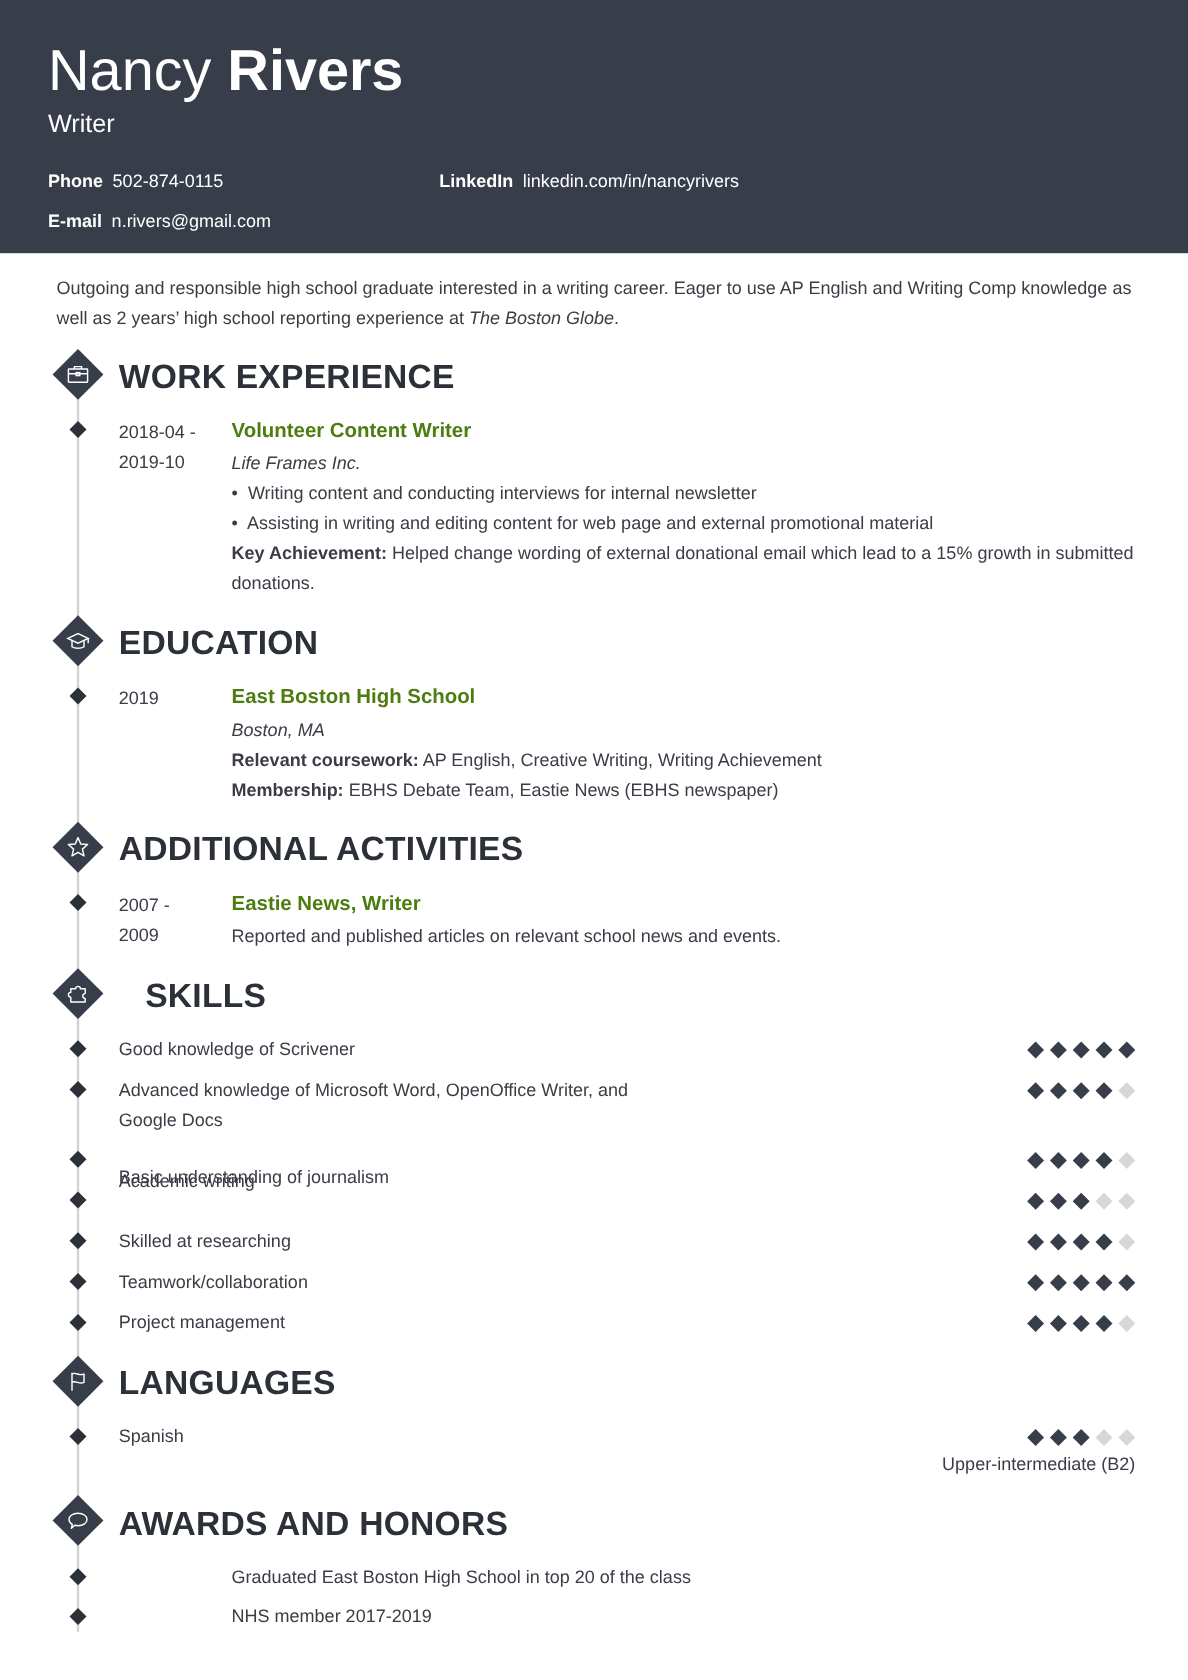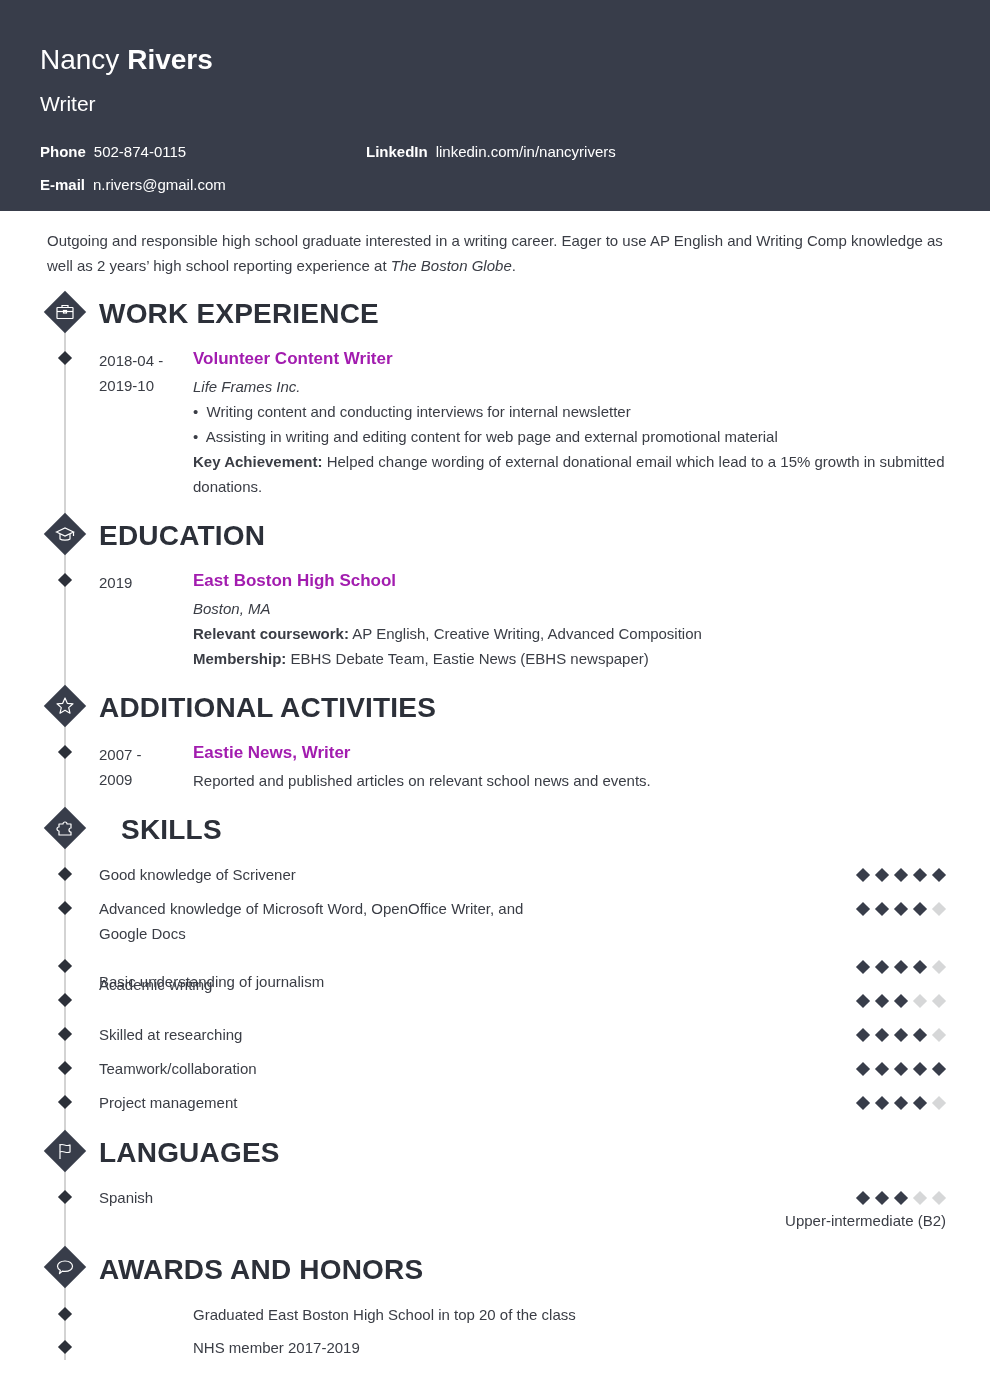--- a/index.html
+++ b/index.html
@@ -1,38 +1,38 @@
 <!DOCTYPE html>
 <html><head>
 <meta charset="utf-8">
 <style>
   * { box-sizing: border-box; margin: 0; padding: 0; }
   html, body { width: 990px; height: 1400px; background: #ffffff; overflow: hidden; }
   body { font-family: "Liberation Sans", sans-serif; color: #333740; position: relative; }
 
   .header { position: absolute; left: 0; top: 0; width: 990px; height: 211px; background: #383d4a; color: #ffffff; }
-  .name { position: absolute; left: 40px; top: 36px; font-size: 28px; line-height: 48px; font-weight: normal; color: #fff; }
+  .name { position: absolute; left: 40px; top: 36px; font-size: 48px; line-height: 48px; font-weight: normal; color: #fff; }
   .name b { font-weight: bold; }
   .jobtitle { position: absolute; left: 40px; top: 91px; font-size: 21px; line-height: 26px; color: #fff; }
   .contact { position: absolute; font-size: 15px; line-height: 18px; color: #fff; white-space: nowrap; }
   .contact .lbl { font-weight: bold; margin-right: 8px; }
 
   .summary { position: absolute; left: 47px; top: 228px; width: 905px; font-size: 15px; line-height: 25px; color: #3a3d45; }
   .summary i { font-style: italic; }
 
   .timeline-line { position: absolute; left: 64px; top: 320px; width: 2px; height: 1040px; background: #d3d3d3; }
 
   .sec-icon { position: absolute; width: 30px; height: 30px; background: #383d4a; transform: rotate(45deg); }
   .sec-icon svg { position: absolute; left: 4px; top: 4px; width: 22px; height: 22px; transform: rotate(-45deg); }
   .sec-title { position: absolute; left: 99px; font-size: 28px; font-weight: bold; line-height: 24px; color: #2c3039; letter-spacing: 0.2px; }
 
   .dot { position: absolute; left: 60px; width: 10px; height: 10px; background: #2c3039; transform: rotate(45deg); }
 
   .date { position: absolute; left: 99px; font-size: 15px; font-weight: normal; line-height: 25px; color: #3a3d45; }
-  .item-title { position: absolute; left: 193px; font-size: 17px; font-weight: bold; line-height: 22px; color: #a21caf; }
+  .item-title { position: absolute; left: 193px; font-size: 17px; font-weight: bold; line-height: 22px; color: #4d7c0f; }
   .txt { position: absolute; left: 193px; font-size: 15px; line-height: 25px; color: #3a3d45; }
   .txt.it { font-style: italic; }
   .txt b { font-weight: bold; }
   .wide { width: 760px; }
 
   .skill { position: absolute; left: 99px; width: 440px; font-size: 15px; line-height: 25px; color: #3a3d45; }
   .rating { position: absolute; left: 858px; height: 14px; display: flex; gap: 9px; }
   .rating span { display: block; width: 10px; height: 10px; margin-top: 2px; transform: rotate(45deg); background: #383d4a; }
   .rating span.off { background: #d6d7d8; }
   .lang-level { position: absolute; right: 44px; font-size: 15px; line-height: 20px; color: #3a3d45; }
@@ -84,21 +84,21 @@
       <path d="M6 11v5c2 1.6 8 1.6 10 0v-5"></path>
       <path d="M19.5 9v4"></path>
     </svg>
 </div>
 <div class="sec-title" style="top:524px;">EDUCATION</div>
 
 <div class="dot" style="top:575px;"></div>
 <div class="date" style="top:570px;">2019</div>
 <div class="item-title" style="top:570px;">East Boston High School</div>
 <div class="txt it" style="top:596px;">Boston, MA</div>
-<div class="txt wide" style="top:621px;"><b>Relevant coursework:</b> <span>AP English, Creative Writing, Advanced Composition</span></div>
+<div class="txt wide" style="top:621px;"><b>Relevant coursework:</b> <span>AP English, Creative Writing, Writing Achievement</span></div>
 <div class="txt wide" style="top:646px;"><b>Membership:</b> <span>EBHS Debate Team, Eastie News (EBHS newspaper)</span></div>
 
 <div class="sec-icon" style="left:50px; top:691px;">
   <svg viewBox="0 0 22 22" fill="none" stroke="#fff" stroke-width="1.2" stroke-linejoin="round">
       <path d="M11 3l2.3 5.3 5.7.5-4.3 3.8 1.3 5.6L11 15.3 6 18.2l1.3-5.6L3 8.8l5.7-.5z"></path>
     </svg>
 </div>
 <div class="sec-title" style="top:696px;">ADDITIONAL ACTIVITIES</div>
 
 <div class="dot" style="top:747px;"></div>

